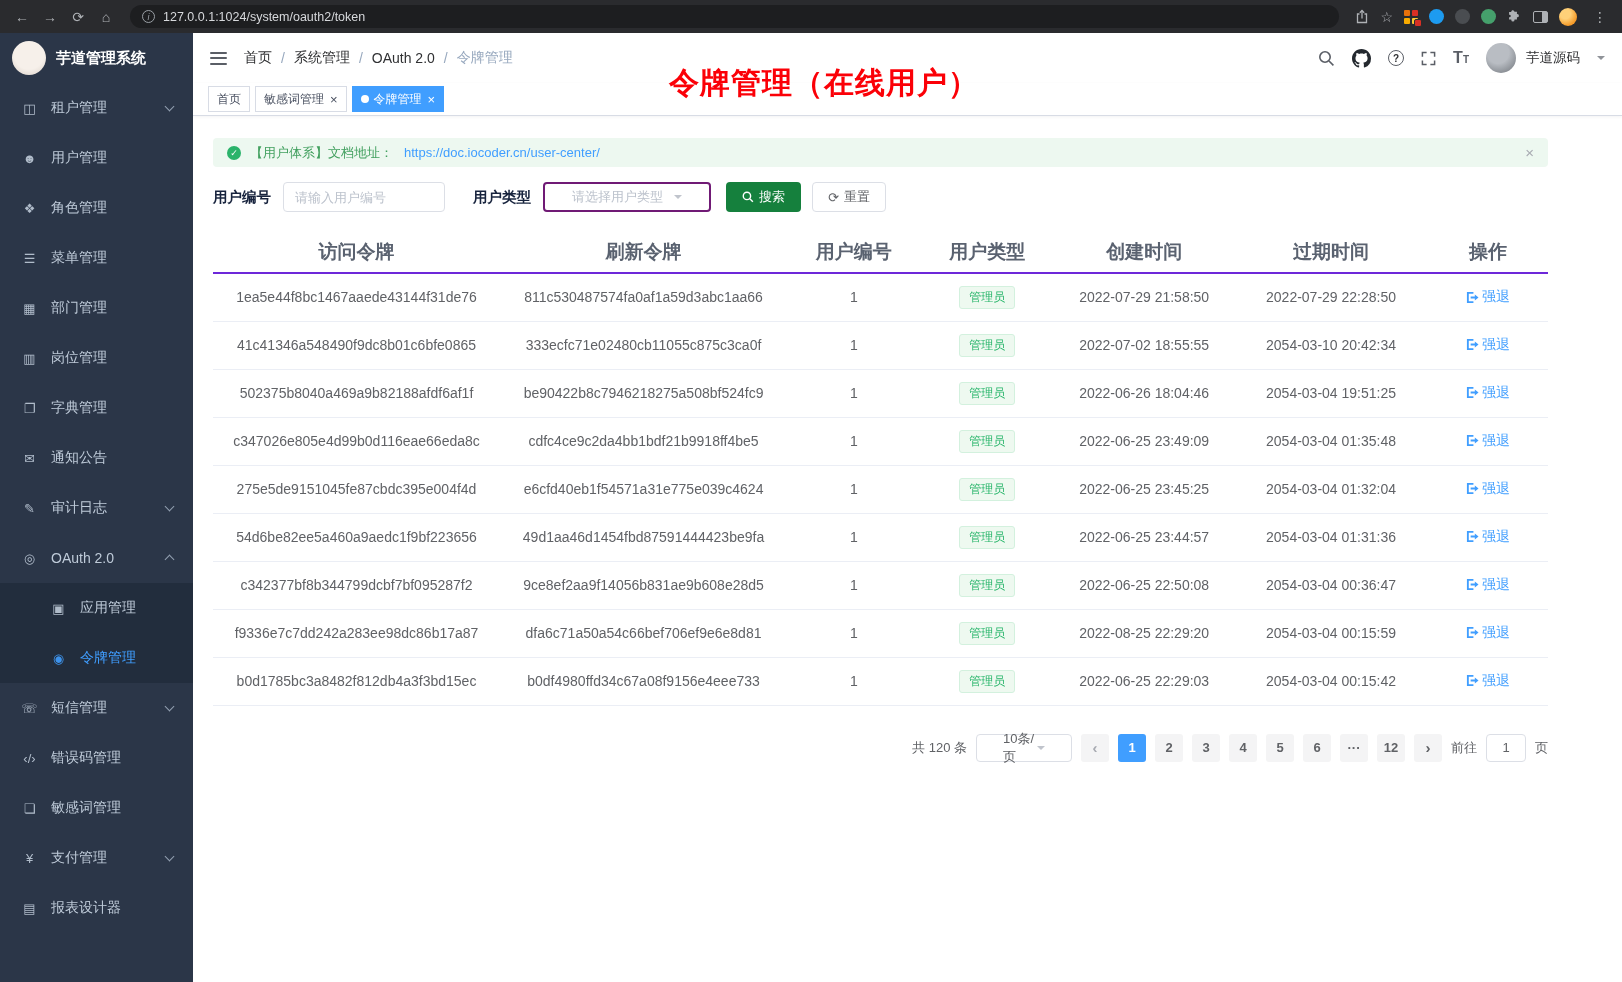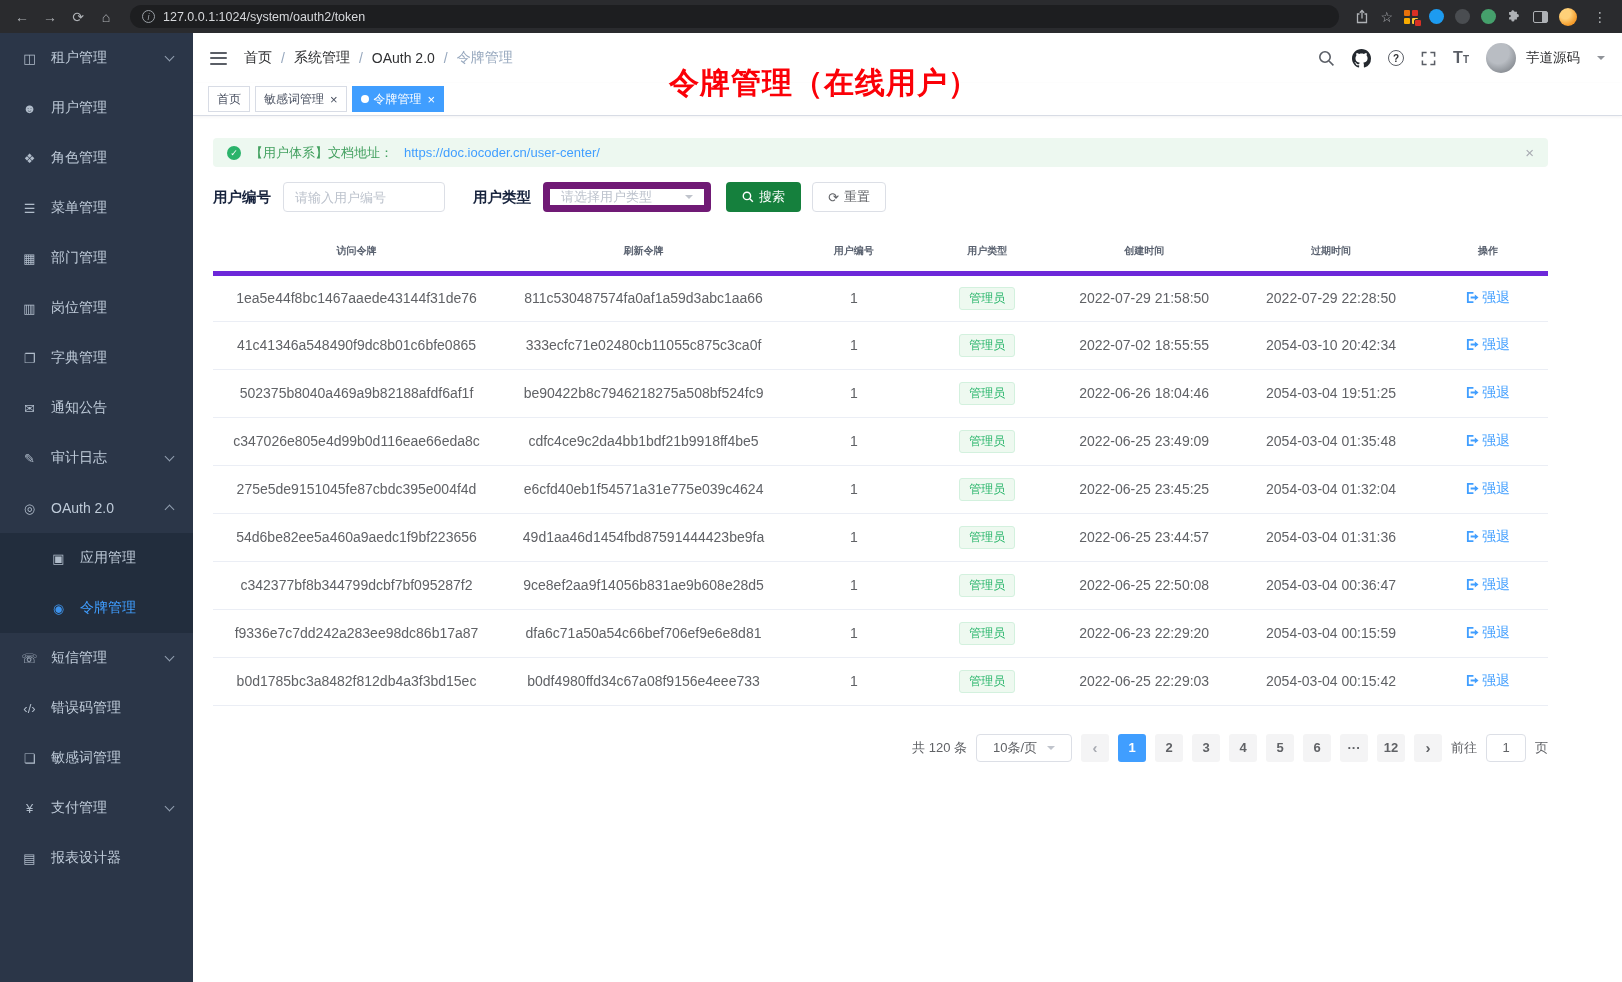--- a/index.html
+++ b/index.html
@@ -91,42 +91,42 @@
   .alert-text{color:#42a05f}
   .alert-link{color:#409eff;text-decoration:none;cursor:pointer;margin-left:2px}
   .alert-close{margin-left:auto;color:#a8abb2;font-size:15px;cursor:pointer}
 
   .filters{display:flex;align-items:center;margin-top:15px;font-size:14.5px}
   .f-label{font-weight:700;color:#17233d;margin-right:12px}
   .f-input{width:162px;height:30px;border:1px solid #dcdfe6;border-radius:4px;padding:0 11px;
            font-size:13px;color:#606266;outline:none;font-family:inherit}
   .f-input::placeholder{color:#bcc2cc}
   .f-gap{width:28px}
-  .f-select{width:168px;height:30px;border:7px solid #701a75;border-radius:4px;display:flex;
-            align-items:center;justify-content:space-between;padding:0 11px;font-size:13px;
+  .f-select{width:168px;height:30px;border:2px solid #701a75;border-radius:4px;display:flex;
+            align-items:center;justify-content:space-between;padding:0 27px;font-size:13px;
             color:#bcc2cc;cursor:pointer;margin-right:15px}
   .sel-caret{width:0;height:0;border:4.5px solid transparent;border-top-color:#c0c4cc;margin-top:4px}
   .btn{height:30px;border-radius:4px;display:inline-flex;align-items:center;gap:5px;padding:0 15px;
        font-size:13px;cursor:pointer;border:1px solid transparent;font-family:inherit}
   .btn.primary{background:#15803d;color:#fff}
   .btn.plain{background:#fff;border-color:#dcdfe6;color:#606266;margin-left:11px}
   .reset-ic{font-size:13px;line-height:1}
 
   table.grid{width:100%;border-collapse:collapse;margin-top:20px;font-size:14px;color:#606266;table-layout:fixed}
-  .grid th{height:41px;font-weight:700;color:#5a6270;border-bottom:5px solid #6d28d9;font-size:10px;text-align:center}
+  .grid th{height:41px;font-weight:700;color:#5a6270;border-bottom:2px solid #6d28d9;font-size:19px;text-align:center}
   .grid td{height:48px;text-align:center;border-bottom:1px solid #ebeef5;white-space:nowrap;overflow:hidden}
   .tag{display:inline-block;height:23px;line-height:21px;padding:0 9px;background:#eef9f0;
        border:1px solid #d3f1de;color:#27b56a;border-radius:3px;font-size:12px}
   .op-link{color:#409eff;cursor:pointer;display:inline-flex;align-items:center;gap:3px;text-decoration:none}
   .op-ic{flex:none}
 
   .pager{display:flex;align-items:center;justify-content:flex-end;gap:9px;margin-top:28px;
          font-size:13px;color:#606266}
   .size-sel{width:96px;height:28px;border:1px solid #dcdfe6;border-radius:4px;display:flex;
-            align-items:center;justify-content:space-between;padding:0 16px;color:#606266;cursor:pointer}
+            align-items:center;justify-content:space-between;padding:0 26px;color:#606266;cursor:pointer}
   .pg-btn{min-width:28px;height:28px;padding:0 4px;background:#f4f4f5;border-radius:3px;
           display:inline-flex;align-items:center;justify-content:center;color:#606266;cursor:pointer;font-weight:600}
   .pg-btn.active{background:#409eff;color:#fff}
   .pg-btn.nav{font-size:15px;color:#a8abb2}
   .pg-btn.nav.next{color:#606266}
   .pg-pages{display:flex;align-items:center;gap:9px}
   .goto-input{width:40px;height:28px;border:1px solid #dcdfe6;border-radius:4px;text-align:center;
               font-size:13px;color:#606266;outline:none;font-family:inherit}
 </style>
 </head>
@@ -165,20 +165,24 @@
         <path d="M6.2 1.2c1 0 1.7.8 1.7 1.7V3h2.7v2.4h.4a1.7 1.7 0 1 1 0 3.4h-.4v2.4H8v.4a1.7 1.7 0 1 1-3.4 0v-.4H2.2V8.8h.4a1.4 1.4 0 0 0 0-2.8h-.4V3.1h2.3v-.2c0-1 .8-1.7 1.7-1.7z"></path>
         </svg>
     </span>
     <span class="panel-ic"></span>
     <span class="avatar-b"></span>
     <span class="nav-ic">⋮</span>
   </div>
 </div>
 
 <div class="sidebar">
+  <div class="logo-bar">
+    <span class="logo-img"></span>
+    <span class="logo-title">芋道管理系统</span>
+  </div>
   <div>
       <div class="side-item">
        <span class="s-icon">◫</span>
        <span class="s-label">租户管理</span>
        <i class="chev down"></i>
      </div>
       <div class="side-item">
        <span class="s-icon">☻</span>
        <span class="s-label">用户管理</span>
 
@@ -480,21 +484,21 @@
              <path fill="currentColor" d="M8 1v2H3v8h5v2H1V1h7zm1.5 2.8L13.5 7l-4 3.2V8H5V6h4.5V3.8z"></path>
                 </svg>
            强退</a></td>
      </tr>
           <tr>
        <td>f9336e7c7dd242a283ee98dc86b17a87</td>
        <td>dfa6c71a50a54c66bef706ef9e6e8d81</td>
        <td>1</td>
        <td>
          <span class="tag">管理员</span></td>
-       <td>2022-06-23 22:29:20</td>
+       <td>2022-08-25 22:29:20</td>
        <td>2054-03-04 00:15:59</td>
        <td>
          <a class="op-link">
            <svg class="op-ic" width="13" height="13" viewBox="0 0 14 14">
              <path fill="currentColor" d="M8 1v2H3v8h5v2H1V1h7zm1.5 2.8L13.5 7l-4 3.2V8H5V6h4.5V3.8z"></path>
                 </svg>
            强退</a></td>
      </tr>
           <tr>
        <td>b0d1785bc3a8482f812db4a3f3bd15ec</td>

